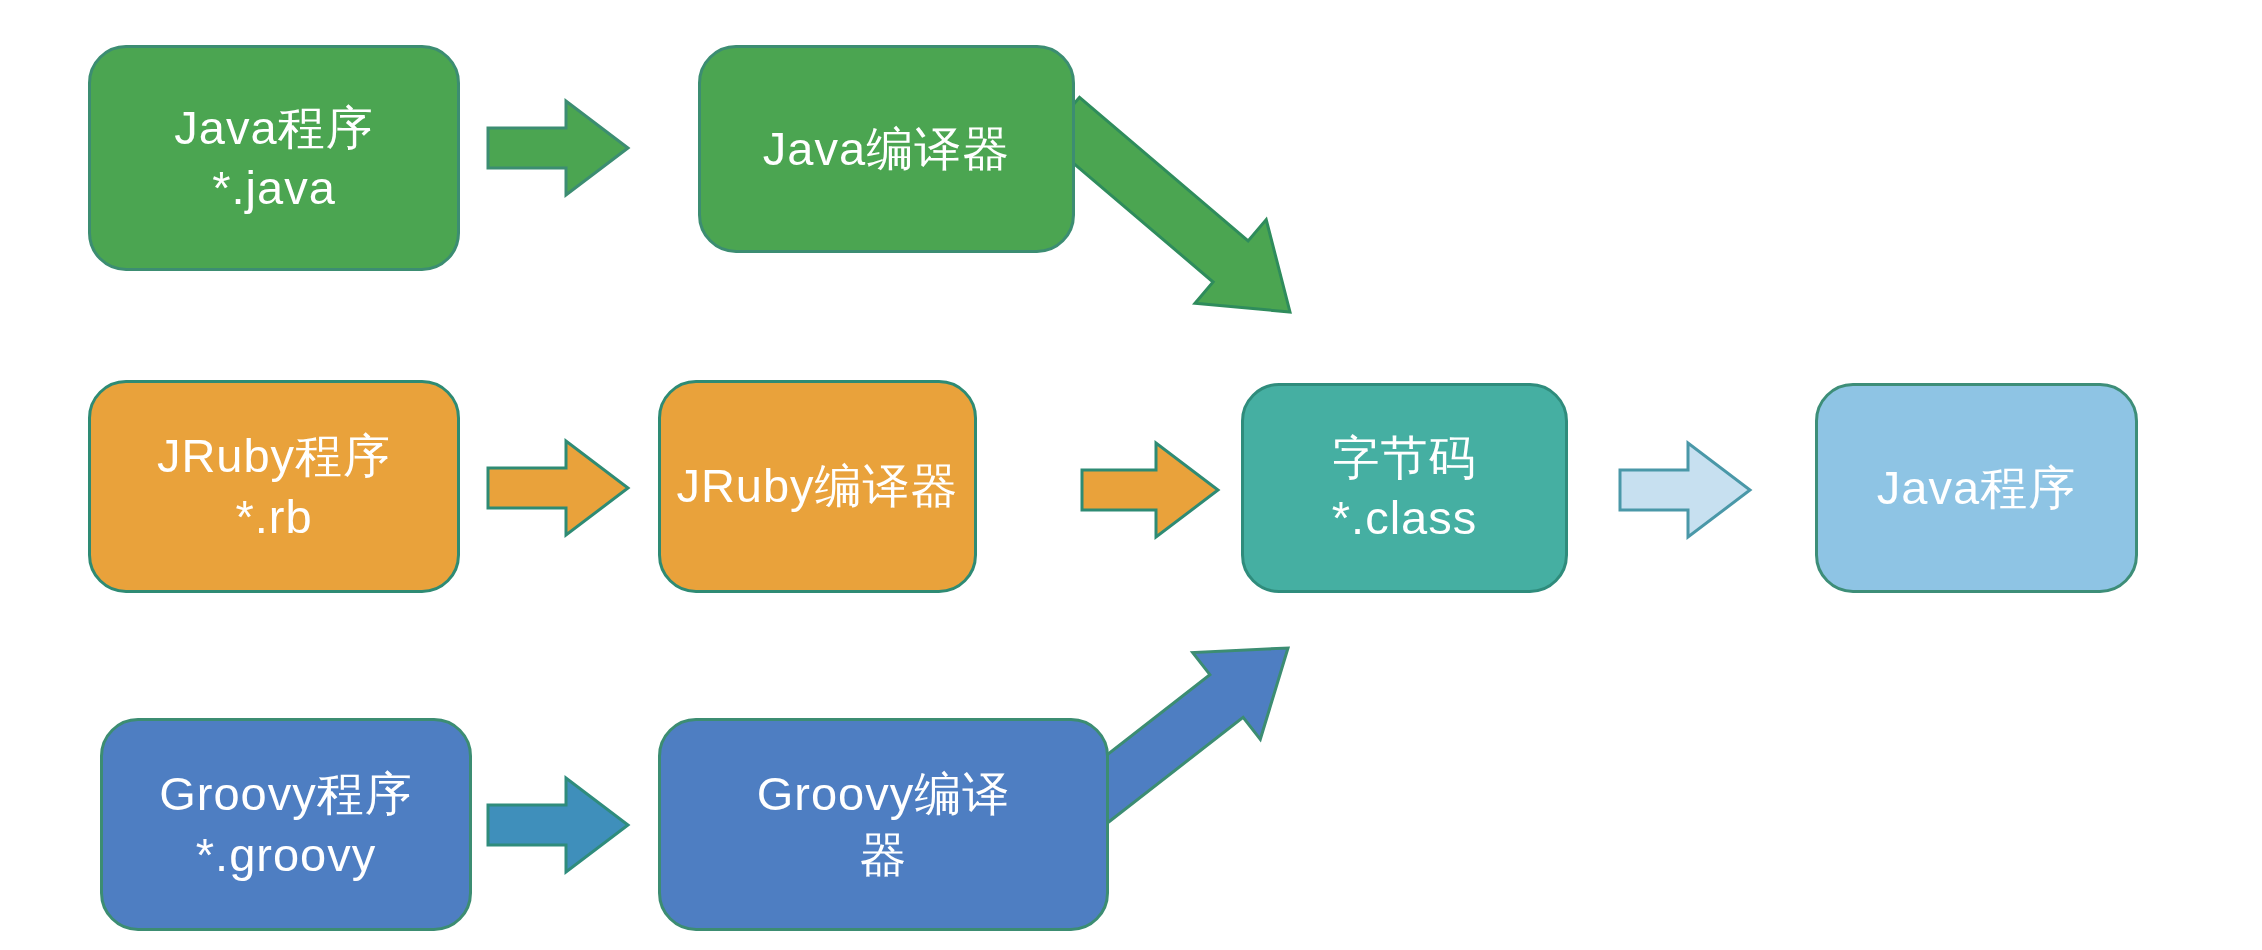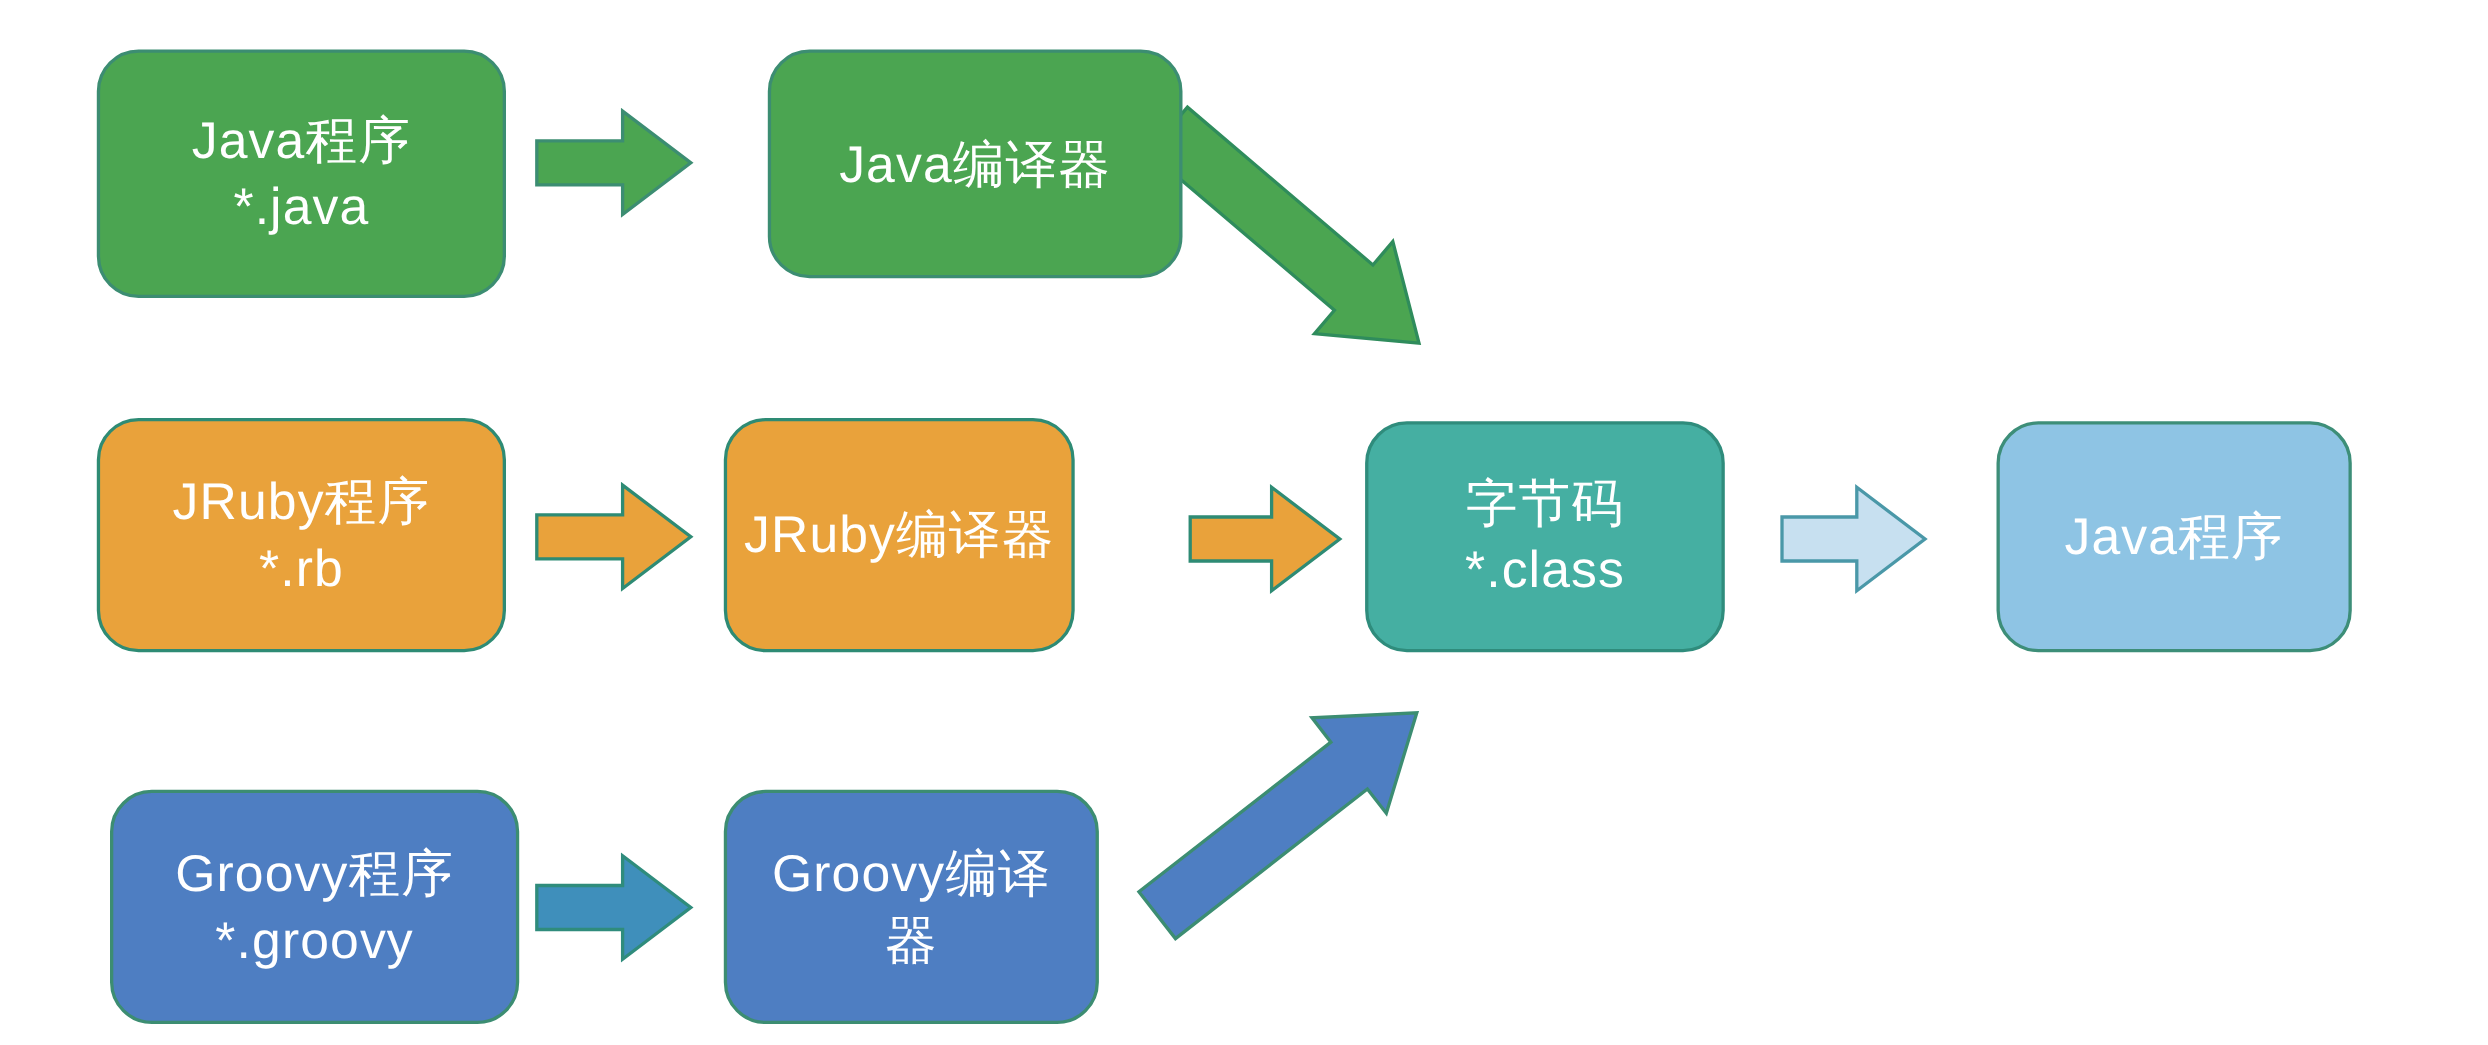--- a/index.html
+++ b/index.html
@@ -36,21 +36,21 @@
   }
   .line { display: block; white-space: nowrap; }
   .line:empty { display: none; }
 
   
   .node-java-source    { left:  88px; top:  45px; width: 372px; height: 226px; }
   .node-java-compiler  { left: 658px; top:  45px; width: 377px; height: 208px; }
   .node-jruby-source   { left:  88px; top: 380px; width: 372px; height: 213px; }
   .node-jruby-compiler { left: 658px; top: 380px; width: 319px; height: 213px; }
   .node-groovy-source  { left:  88px; top: 718px; width: 372px; height: 213px; margin-left: 12px; }
-  .node-groovy-compiler{ left: 658px; top: 718px; width: 341px; height: 213px; }
+  .node-groovy-compiler{ left: 658px; top: 718px; width: 451px; height: 213px; }
   .node-bytecode       { left: 1241px; top: 383px; width: 327px; height: 210px; }
   .node-jvm            { left: 1815px; top: 383px; width: 323px; height: 210px; }
 </style>
 </head>
 <body>
 
 <div class="canvas">
 
   <svg class="arrows-layer" viewBox="0 0 2262 950" xmlns="http://www.w3.org/2000/svg">
       <polygon points="488,168 566,168 566,195 628,148 566,101 566,128 488,128" fill="#4BA551" stroke="#3C8D72" stroke-width="3" stroke-linejoin="miter"></polygon>

